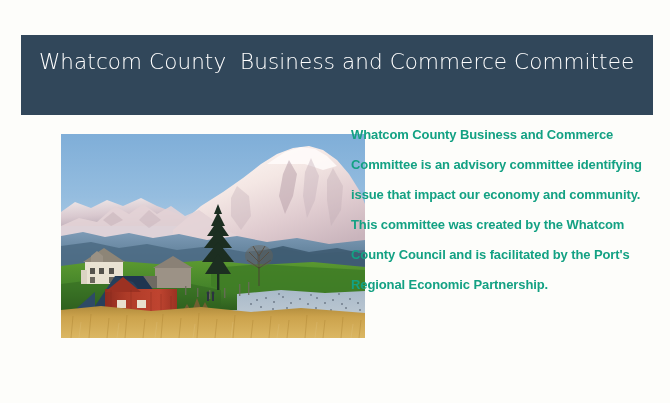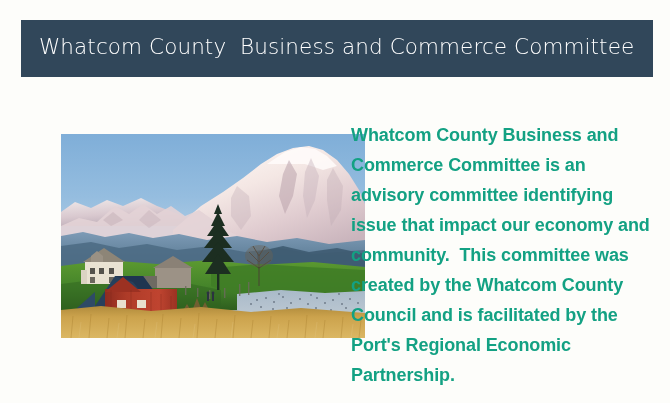--- a/index.html
+++ b/index.html
@@ -12,23 +12,23 @@
     background: #FDFDFA;
     font-family: "Liberation Sans", sans-serif;
     overflow: hidden;
     position: relative;
   }
 
   
   #title-banner {
     position: absolute;
     left: 21px;
-    top: 20px;
+    top: 35px;
     width: 632px;
-    height: 57px;
+    height: 80px;
     background: #31475A;
     box-sizing: border-box;
     padding: 10px 18px 0 18px;
   }
   #banner-title {
     color: #FFFFFF;
     font-family: "DejaVu Sans", sans-serif;
     font-size: 21.5px;
     font-weight: 300;
     line-height: 34px;
@@ -57,21 +57,21 @@
   #description-block {
     position: absolute;
     left: 351px;
     top: 120px;
     width: 302px;
   }
   #description-text {
     margin: 0;
     color: #13A183;
     font-family: "Liberation Sans", sans-serif;
-    font-size: 18px;
+    font-size: 13px;
     font-weight: bold;
     line-height: 30px;
     letter-spacing: -0.1px;
     white-space: pre-wrap;
   }
 </style>
 </head>
 <body>
 
 <div id="title-banner">

